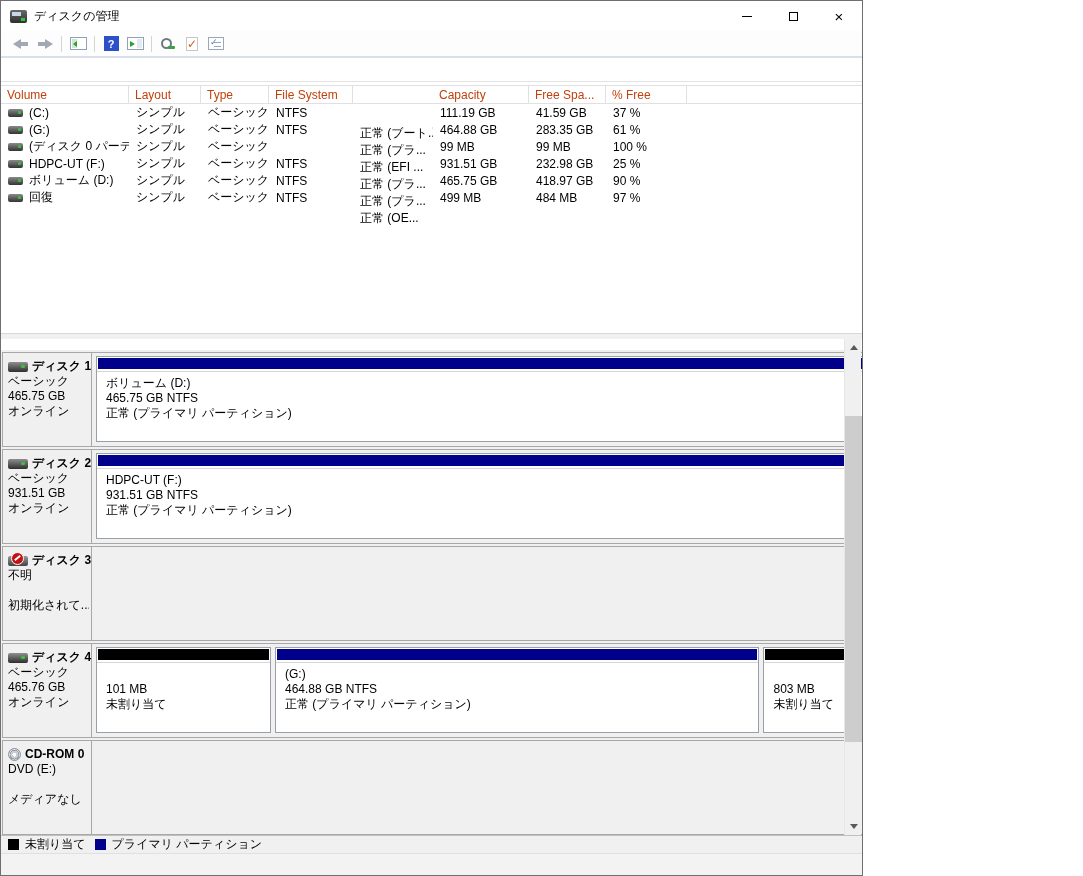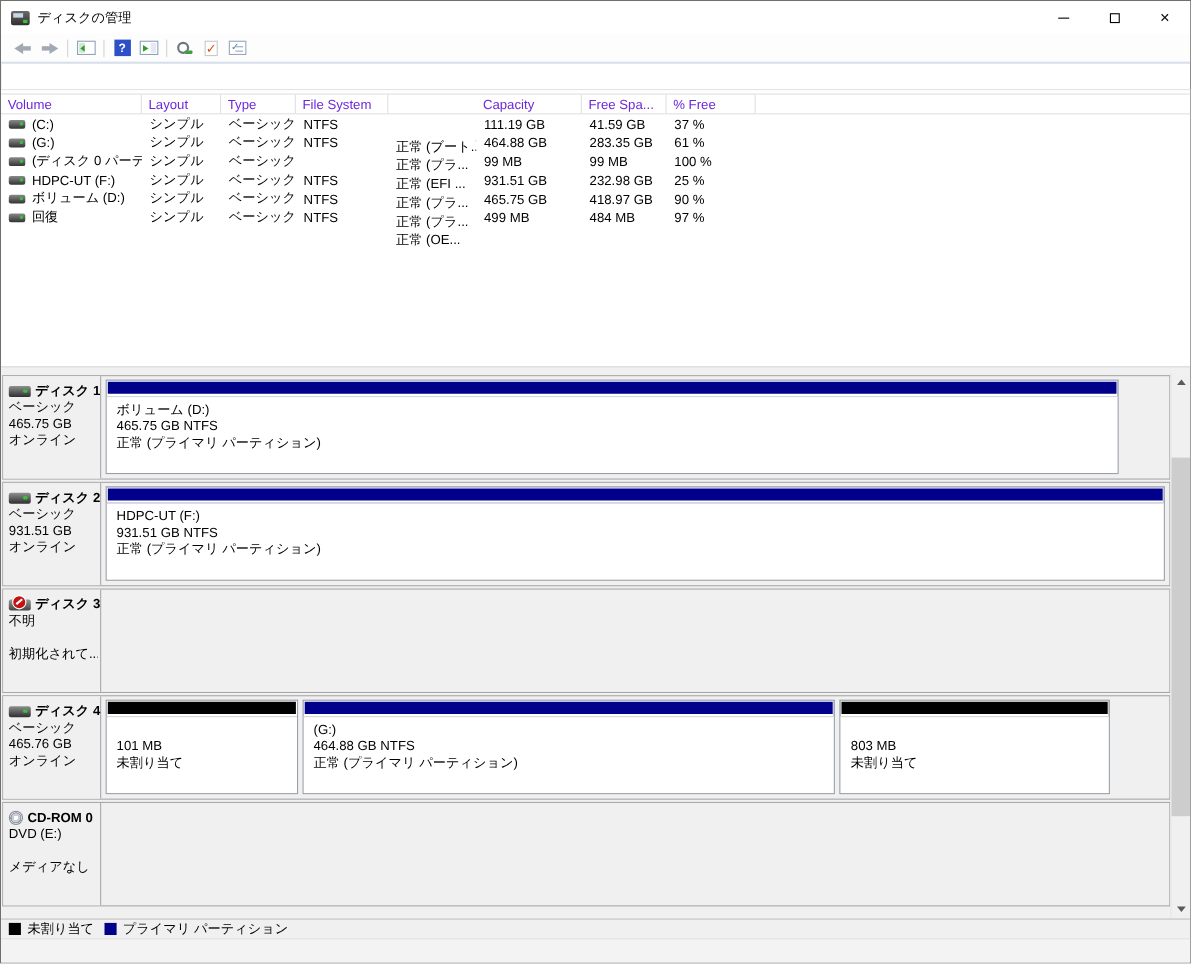--- a/index.html
+++ b/index.html
@@ -1,18 +1,18 @@
 <!DOCTYPE html>
 <html><head>
 <meta charset="utf-8">
 <style>
   * { margin:0; padding:0; box-sizing:border-box; }
   html,body { width:1083px; height:876px; background:#fff; }
   body { font-family:"Liberation Sans","DejaVu Sans",sans-serif; font-size:12px; color:#000; }
-  .window { position:relative; width:1083px; height:876px; border:1px solid #6f6f6f; background:#fff; overflow:hidden; }
+  .window { position:relative; width:863px; height:876px; border:1px solid #6f6f6f; background:#fff; overflow:hidden; }
 
   
   .titlebar { height:30px; display:flex; align-items:center; background:#fff; }
   .title-icon { width:17px; height:13px; margin:0 7px 0 9px; background:linear-gradient(#6a6a6a,#2f2f2f); border-radius:2px; position:relative; }
   .title-icon::before { content:""; position:absolute; left:2px; top:2px; width:9px; height:4px; background:#c9d6e8; }
   .title-icon::after { content:""; position:absolute; right:2px; bottom:2px; width:4px; height:3px; background:#35c13a; }
   .title-text { font-size:12px; }
   .win-controls { margin-left:auto; display:flex; height:30px; }
   .win-btn { width:46px; height:30px; display:flex; align-items:center; justify-content:center; }
   .glyph-min { width:10px; height:1px; background:#000; display:block; }
@@ -45,35 +45,35 @@
   .properties-icon::after { content:""; position:absolute; right:1px; bottom:1px; width:7px; height:3px; background:#3f9e46; border-radius:1px; }
   .check-icon { width:12px; height:14px; background:#fff; border:1px solid #c9c9c9; position:relative; display:block; }
   .check-icon::before { content:"\2713"; position:absolute; left:0; top:-1px; color:#d6571e; font-weight:bold; font-size:12px; }
   .checklist-icon { width:16px; height:13px; border:1px solid #9aa7b8; background:#fff; position:relative; display:block; }
   .checklist-icon::before { content:"\2713"; position:absolute; left:1px; top:-1px; color:#4a78c8; font-size:9px; }
   .checklist-icon::after { content:""; position:absolute; right:2px; top:4px; width:7px; height:1px; background:#9aa7b8; box-shadow:0 4px 0 #9aa7b8; }
 
   
   .list-pane { position:absolute; top:80px; left:0; width:1083px; height:252px; background:#fff; border-top:1px solid #e3e3e3; }
   .lheader { display:flex; height:19px; margin-top:3px; border-top:1px solid #e0e0e0; border-bottom:1px solid #e0e0e0; }
-  .hcell { border-right:1px solid #e0e0e0; padding:2px 4px 0 6px; white-space:nowrap; overflow:hidden; color:#6d28d9; }
+  .hcell { border-right:1px solid #e0e0e0; padding:2px 4px 0 6px; white-space:nowrap; overflow:hidden; color:#c2410c; }
   .hcell.filler { flex:1; border-right:none; }
   .vrow { display:flex; height:17px; align-items:center; }
   .cell { padding:0 4px 0 7px; white-space:nowrap; overflow:hidden; display:flex; align-items:center; }
   .c-volume { width:128px; } .c-layout { width:72px; } .c-type { width:68px; }
   .c-file_system { width:84px; } .c-status { width:80px;margin-top:41px; } .c-capacity { width:96px; }
   .c-free_space { width:77px; } .c-pct_free { width:81px; }
   .drive-icon { width:15px; height:8px; background:linear-gradient(#8a8a8a,#333); border-radius:2px; position:relative; flex:none; margin-right:6px; }
   .drive-icon::after { content:""; position:absolute; right:2px; top:2px; width:3px; height:3px; background:#35c13a; border-radius:1px; }
 
   
   .splitter { position:absolute; top:332px; left:0; width:1083px; height:6px; background:#f0f0f0; border-top:1px solid #d8d8d8; }
 
   
-  .graph-pane { position:absolute; top:338px; left:0; width:1083px; height:496px; background:#f0f0f0; padding:2px 20px 0 1px; }
+  .graph-pane { position:absolute; top:349px; left:0; width:1083px; height:496px; background:#f0f0f0; padding:2px 20px 0 1px; }
   .disk-row { height:95px; margin-bottom:2px; border:1px solid #a8a8a8; background:#f0f0f0; display:flex; }
   .disk-label { width:89px; flex:none; border-right:1px solid #a8a8a8; padding:6px 2px 0 5px; line-height:15px; background:#f0f0f0; }
   .disk-title { font-weight:bold; display:flex; align-items:center; gap:4px; white-space:nowrap; }
   .disk-line { min-height:15px; white-space:nowrap; overflow:hidden; }
   .gicon { flex:none; display:block; }
   .disk-icon { width:20px; height:10px; border-radius:2px; background:linear-gradient(#8f8f8f,#2e2e2e); position:relative; }
   .disk-icon::after { content:""; position:absolute; right:3px; top:3px; width:4px; height:3px; background:#35c13a; border-radius:1px; }
   .disk-error-icon { width:20px; height:10px; border-radius:2px; background:linear-gradient(#9a9a9a,#444); position:relative; }
   .disk-error-icon::before { content:""; position:absolute; left:3px; top:-4px; width:11px; height:11px; background:#c41212; border-radius:50%; border:1px solid #fff; }
   .disk-error-icon::after { content:""; position:absolute; left:6px; top:1px; width:7px; height:2px; background:#fff; transform:rotate(-40deg); }

